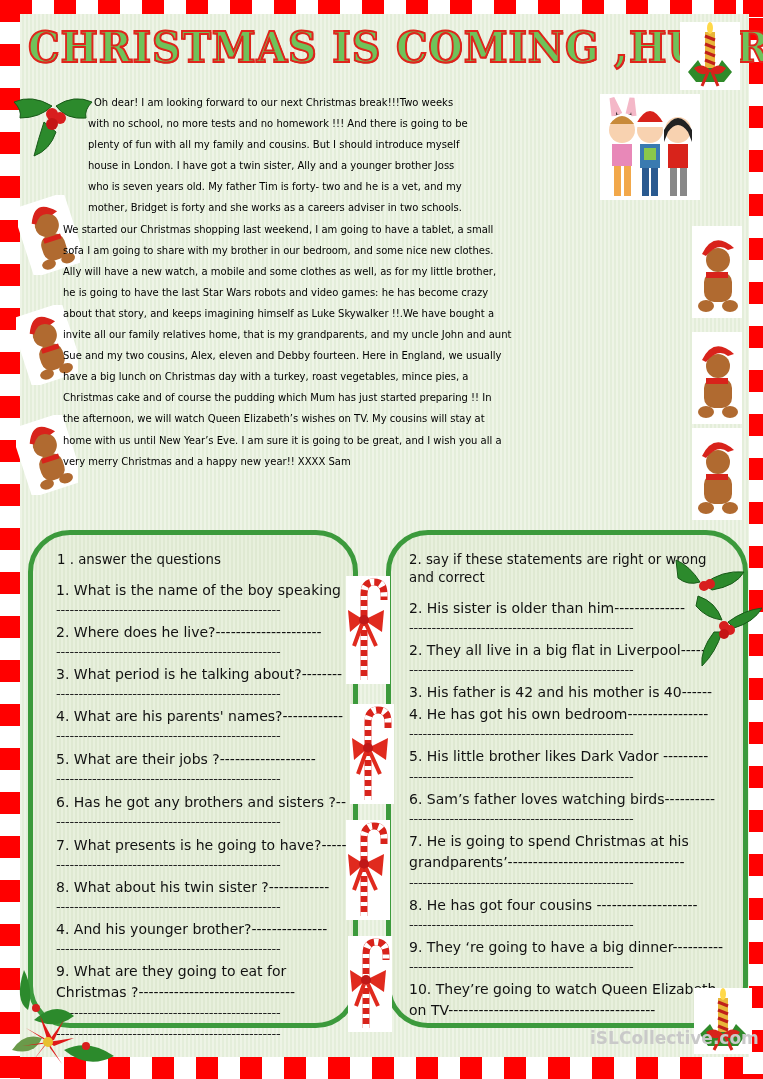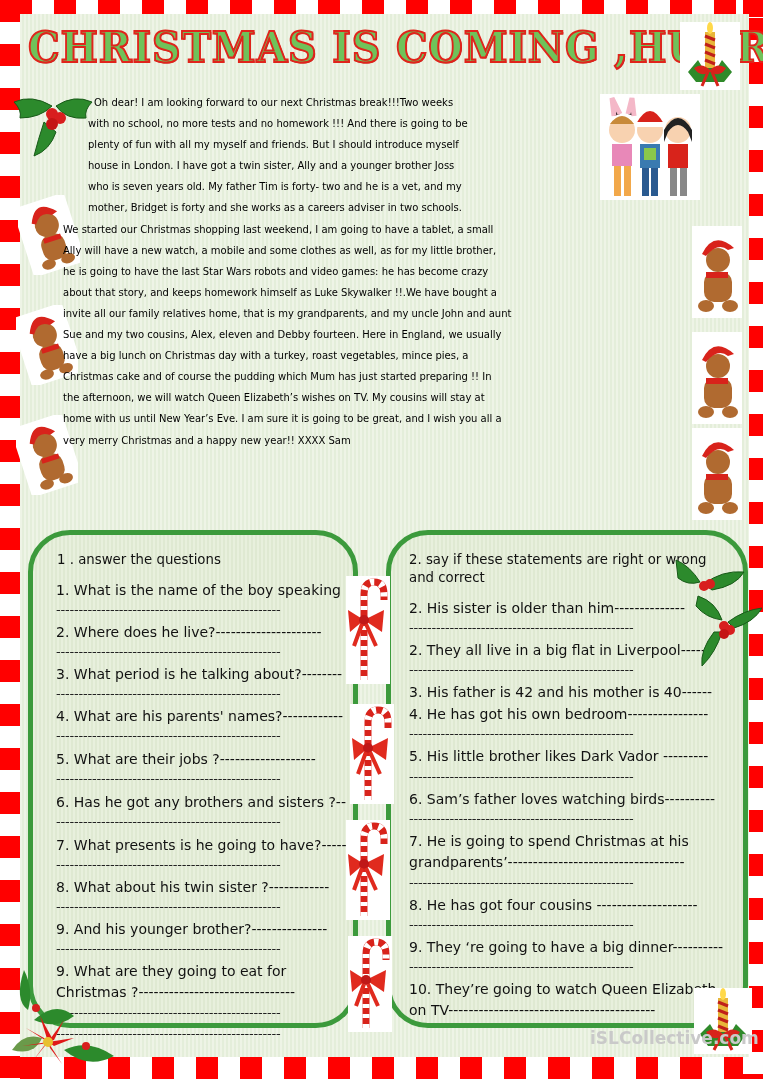--- a/index.html
+++ b/index.html
@@ -178,28 +178,29 @@
     <circle cx="8" cy="34" r="4" fill="#fff"></circle>
   <rect x="12" y="46" width="28" height="30" rx="10" fill="#b06a30"></rect>
     <rect x="14" y="46" width="22" height="6" fill="#d8231b"></rect>
   <ellipse cx="14" cy="80" rx="8" ry="6" fill="#b06a30"></ellipse>
     <ellipse cx="38" cy="80" rx="8" ry="6" fill="#b06a30"></ellipse>
 </svg>
 
 <div class="reading">
   <p style="margin-left:6px"> Oh dear! I am looking forward to our next Christmas break!!!Two weeks</p>
   <p>with no school, no more tests and no homework !!! And there is going to be</p>
-  <p>plenty of fun with all my myself and friends. But I should introduce myself</p>
+  <p>plenty of fun with all my family and cousins. But I should introduce myself</p>
   <p>house in London. I have got a twin sister, Ally and a younger brother Joss</p>
   <p>who is seven years old. My father Tim is forty- two and he is a vet, and my</p>
   <p>mother, Bridget is forty and she works as a careers adviser in two schools.</p>
   <p style="margin-left:-25px">We started our Christmas shopping last weekend, I am going to have a tablet, a small</p>
+  <p style="margin-left:-25px">sofa I am going to share with my brother in our bedroom, and some nice new clothes.</p>
   <p style="margin-left:-25px">Ally will have a new watch, a mobile and some clothes as well, as for my little brother,</p>
   <p style="margin-left:-25px">he is going to have the last Star Wars robots and video games: he has become crazy</p>
-  <p style="margin-left:-25px">about that story, and keeps homework himself as Luke Skywalker !!.We have bought a</p>
+  <p style="margin-left:-25px">about that story, and keeps imagining himself as Luke Skywalker !!.We have bought a</p>
   <p style="margin-left:-25px">invite all our family relatives home, that is my grandparents, and my uncle John and aunt</p>
   <p style="margin-left:-25px">Sue and my two cousins, Alex, eleven  and Debby fourteen. Here in England, we usually</p>
   <p style="margin-left:-25px">have a big lunch on Christmas day with a turkey, roast vegetables, mince pies, a</p>
   <p style="margin-left:-25px">Christmas cake and of course the pudding which Mum has just started preparing !! In</p>
   <p style="margin-left:-25px">the afternoon, we will watch Queen Elizabeth’s wishes on TV. My cousins will stay at</p>
   <p style="margin-left:-25px">home with us until New Year’s Eve. I am sure it is going to be great, and I wish you all a</p>
   <p style="margin-left:-25px">very merry Christmas and a happy new year!!      XXXX         Sam</p>
 </div>
 
 <div class="box box-left"></div>
@@ -214,21 +215,21 @@
 <div class="q" style="left:56px;top:706px">4. What are his parents' names?------------</div>
 <div class="dash" style="left:56px;top:729px">--------------------------------------------------</div>
 <div class="q" style="left:56px;top:749px">5. What are their jobs ?-------------------</div>
 <div class="dash" style="left:56px;top:772px">--------------------------------------------------</div>
 <div class="q" style="left:56px;top:792px">6. Has he got any brothers and sisters ?--</div>
 <div class="dash" style="left:56px;top:815px">--------------------------------------------------</div>
 <div class="q" style="left:56px;top:835px">7. What presents is he going to have?-----</div>
 <div class="dash" style="left:56px;top:858px">--------------------------------------------------</div>
 <div class="q" style="left:56px;top:877px">8. What about his twin sister ?------------</div>
 <div class="dash" style="left:56px;top:900px">--------------------------------------------------</div>
-<div class="q" style="left:56px;top:919px">9. And his younger brother?---------------</div>
+<div class="q" style="left:56px;top:919px">4. And his younger brother?---------------</div>
 <div class="dash" style="left:56px;top:942px">--------------------------------------------------</div>
 <div class="q" style="left:56px;top:961px">9. What are they going to eat for</div>
 <div class="q" style="left:56px;top:982px">Christmas ?-------------------------------</div>
 <div class="dash" style="left:56px;top:1006px">--------------------------------------------------</div>
 <div class="dash" style="left:56px;top:1027px">--------------------------------------------------</div>
 
 <div class="box box-right"></div>
 <div class="box-title" style="left:409px;top:551px">2. say if these statements are right or wrong</div>
 <div class="box-title" style="left:409px;top:569px">and correct</div>
 

